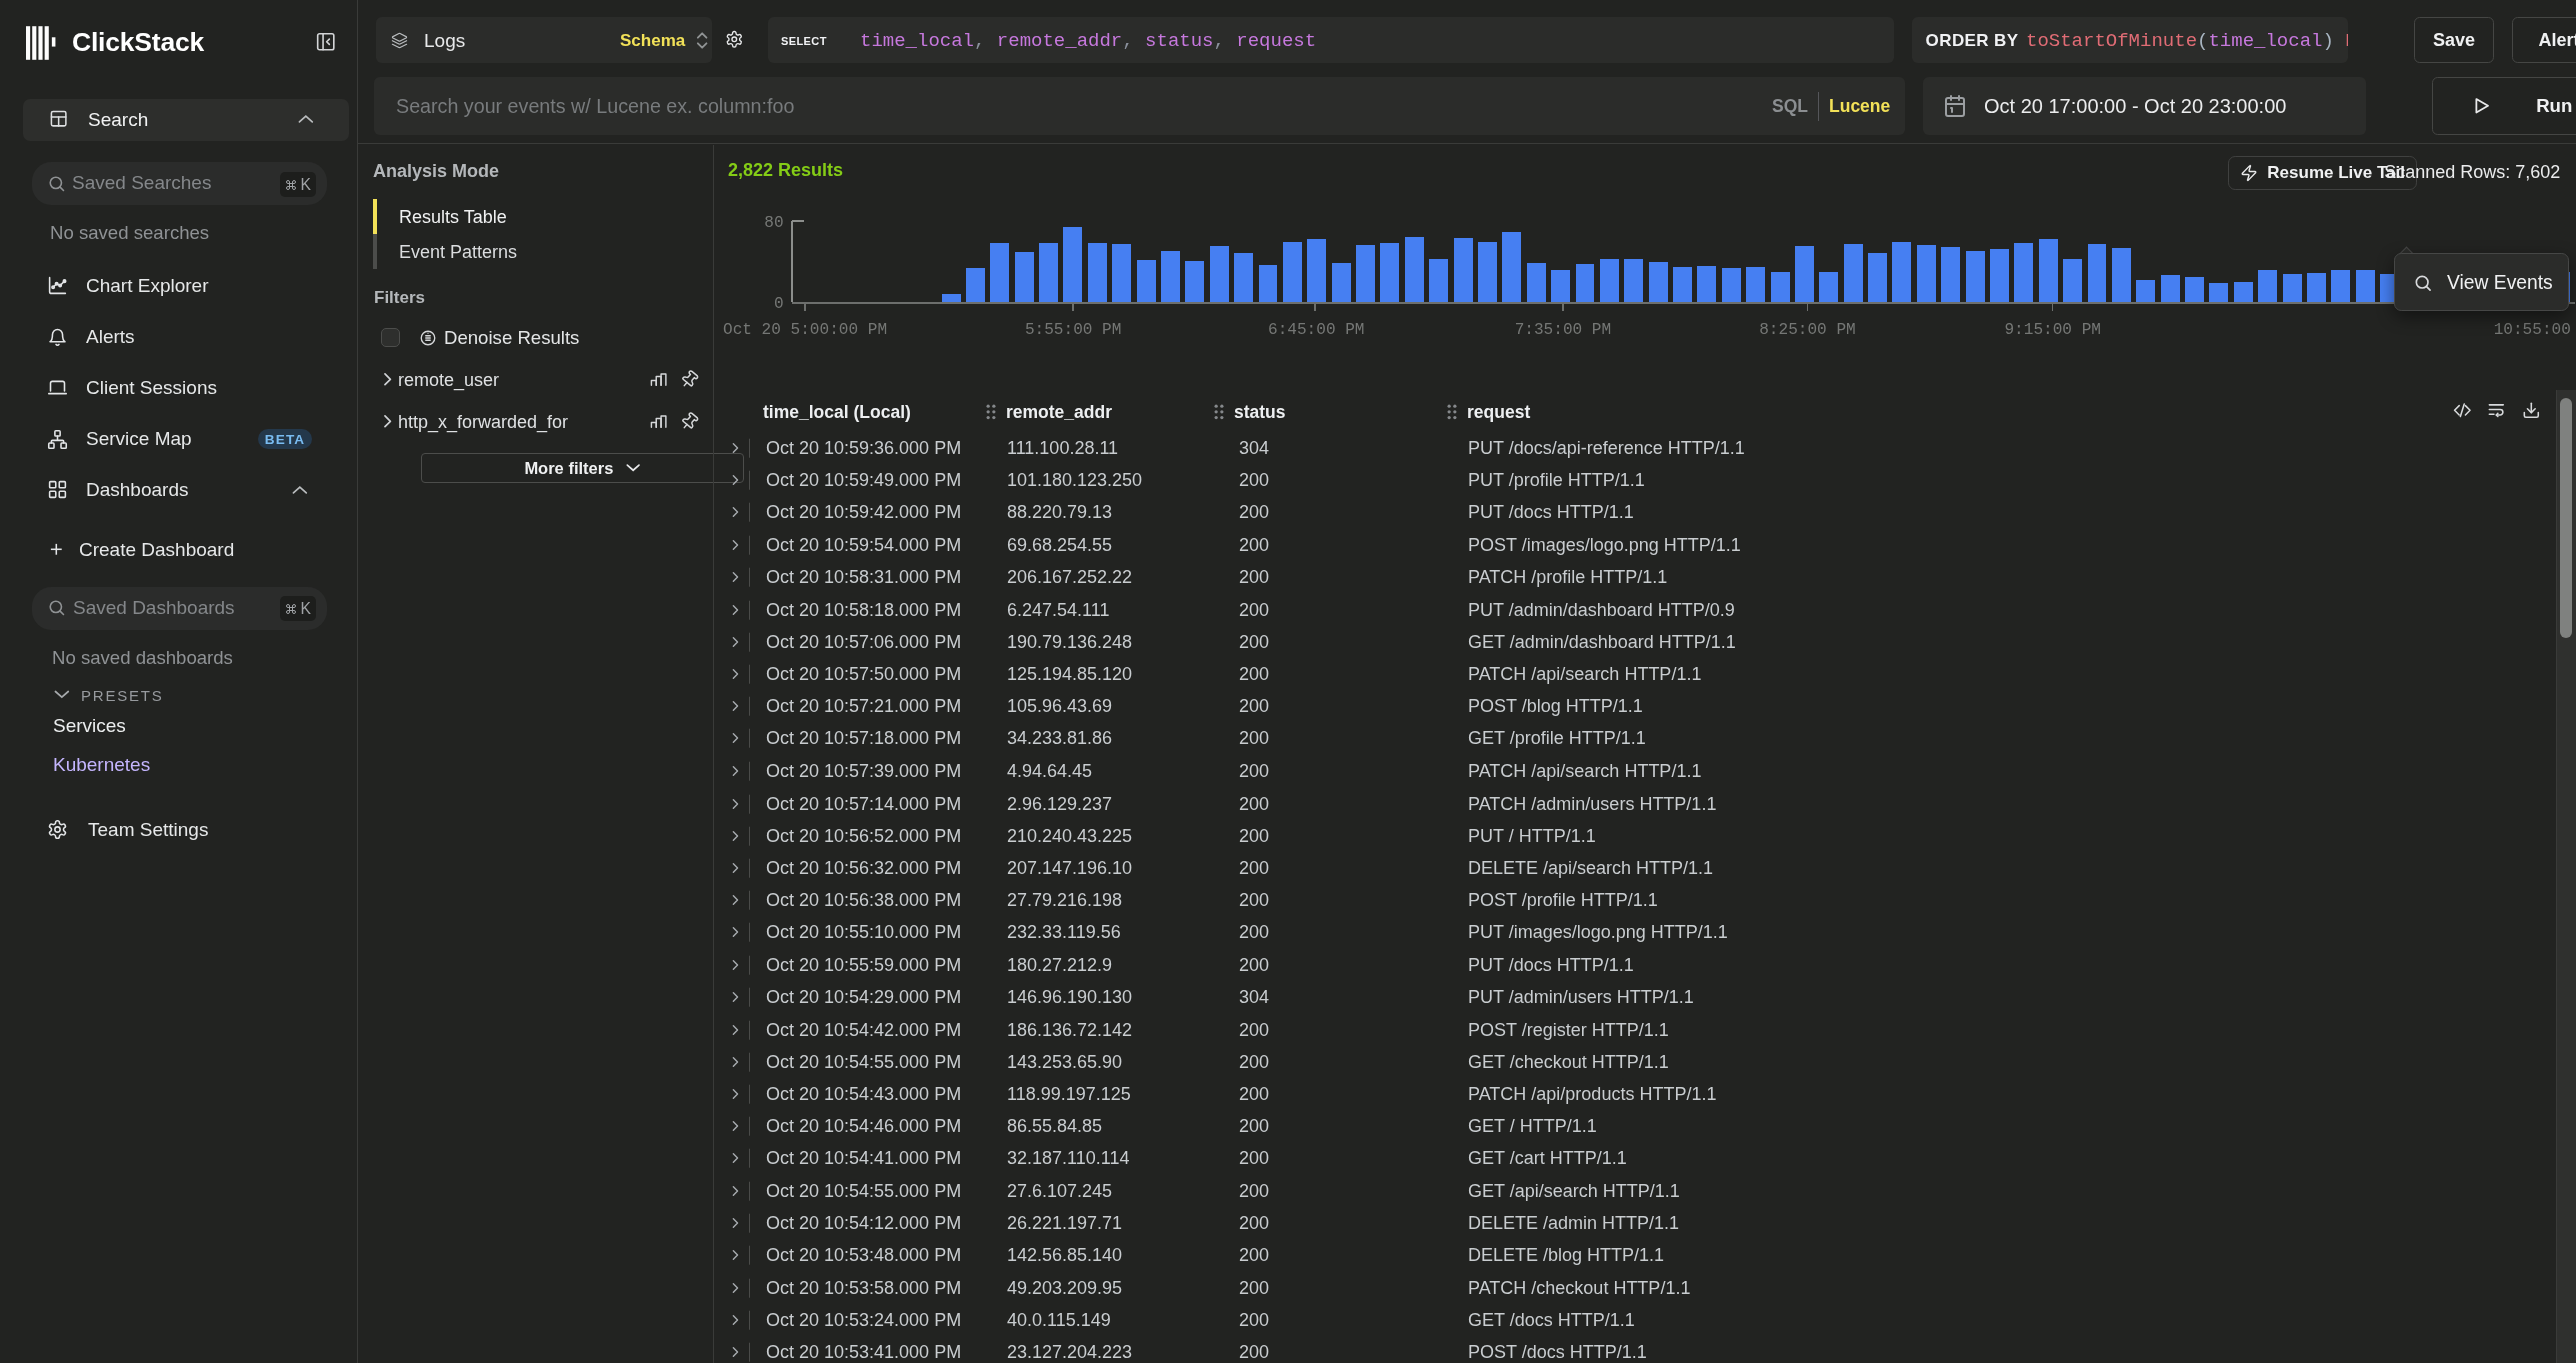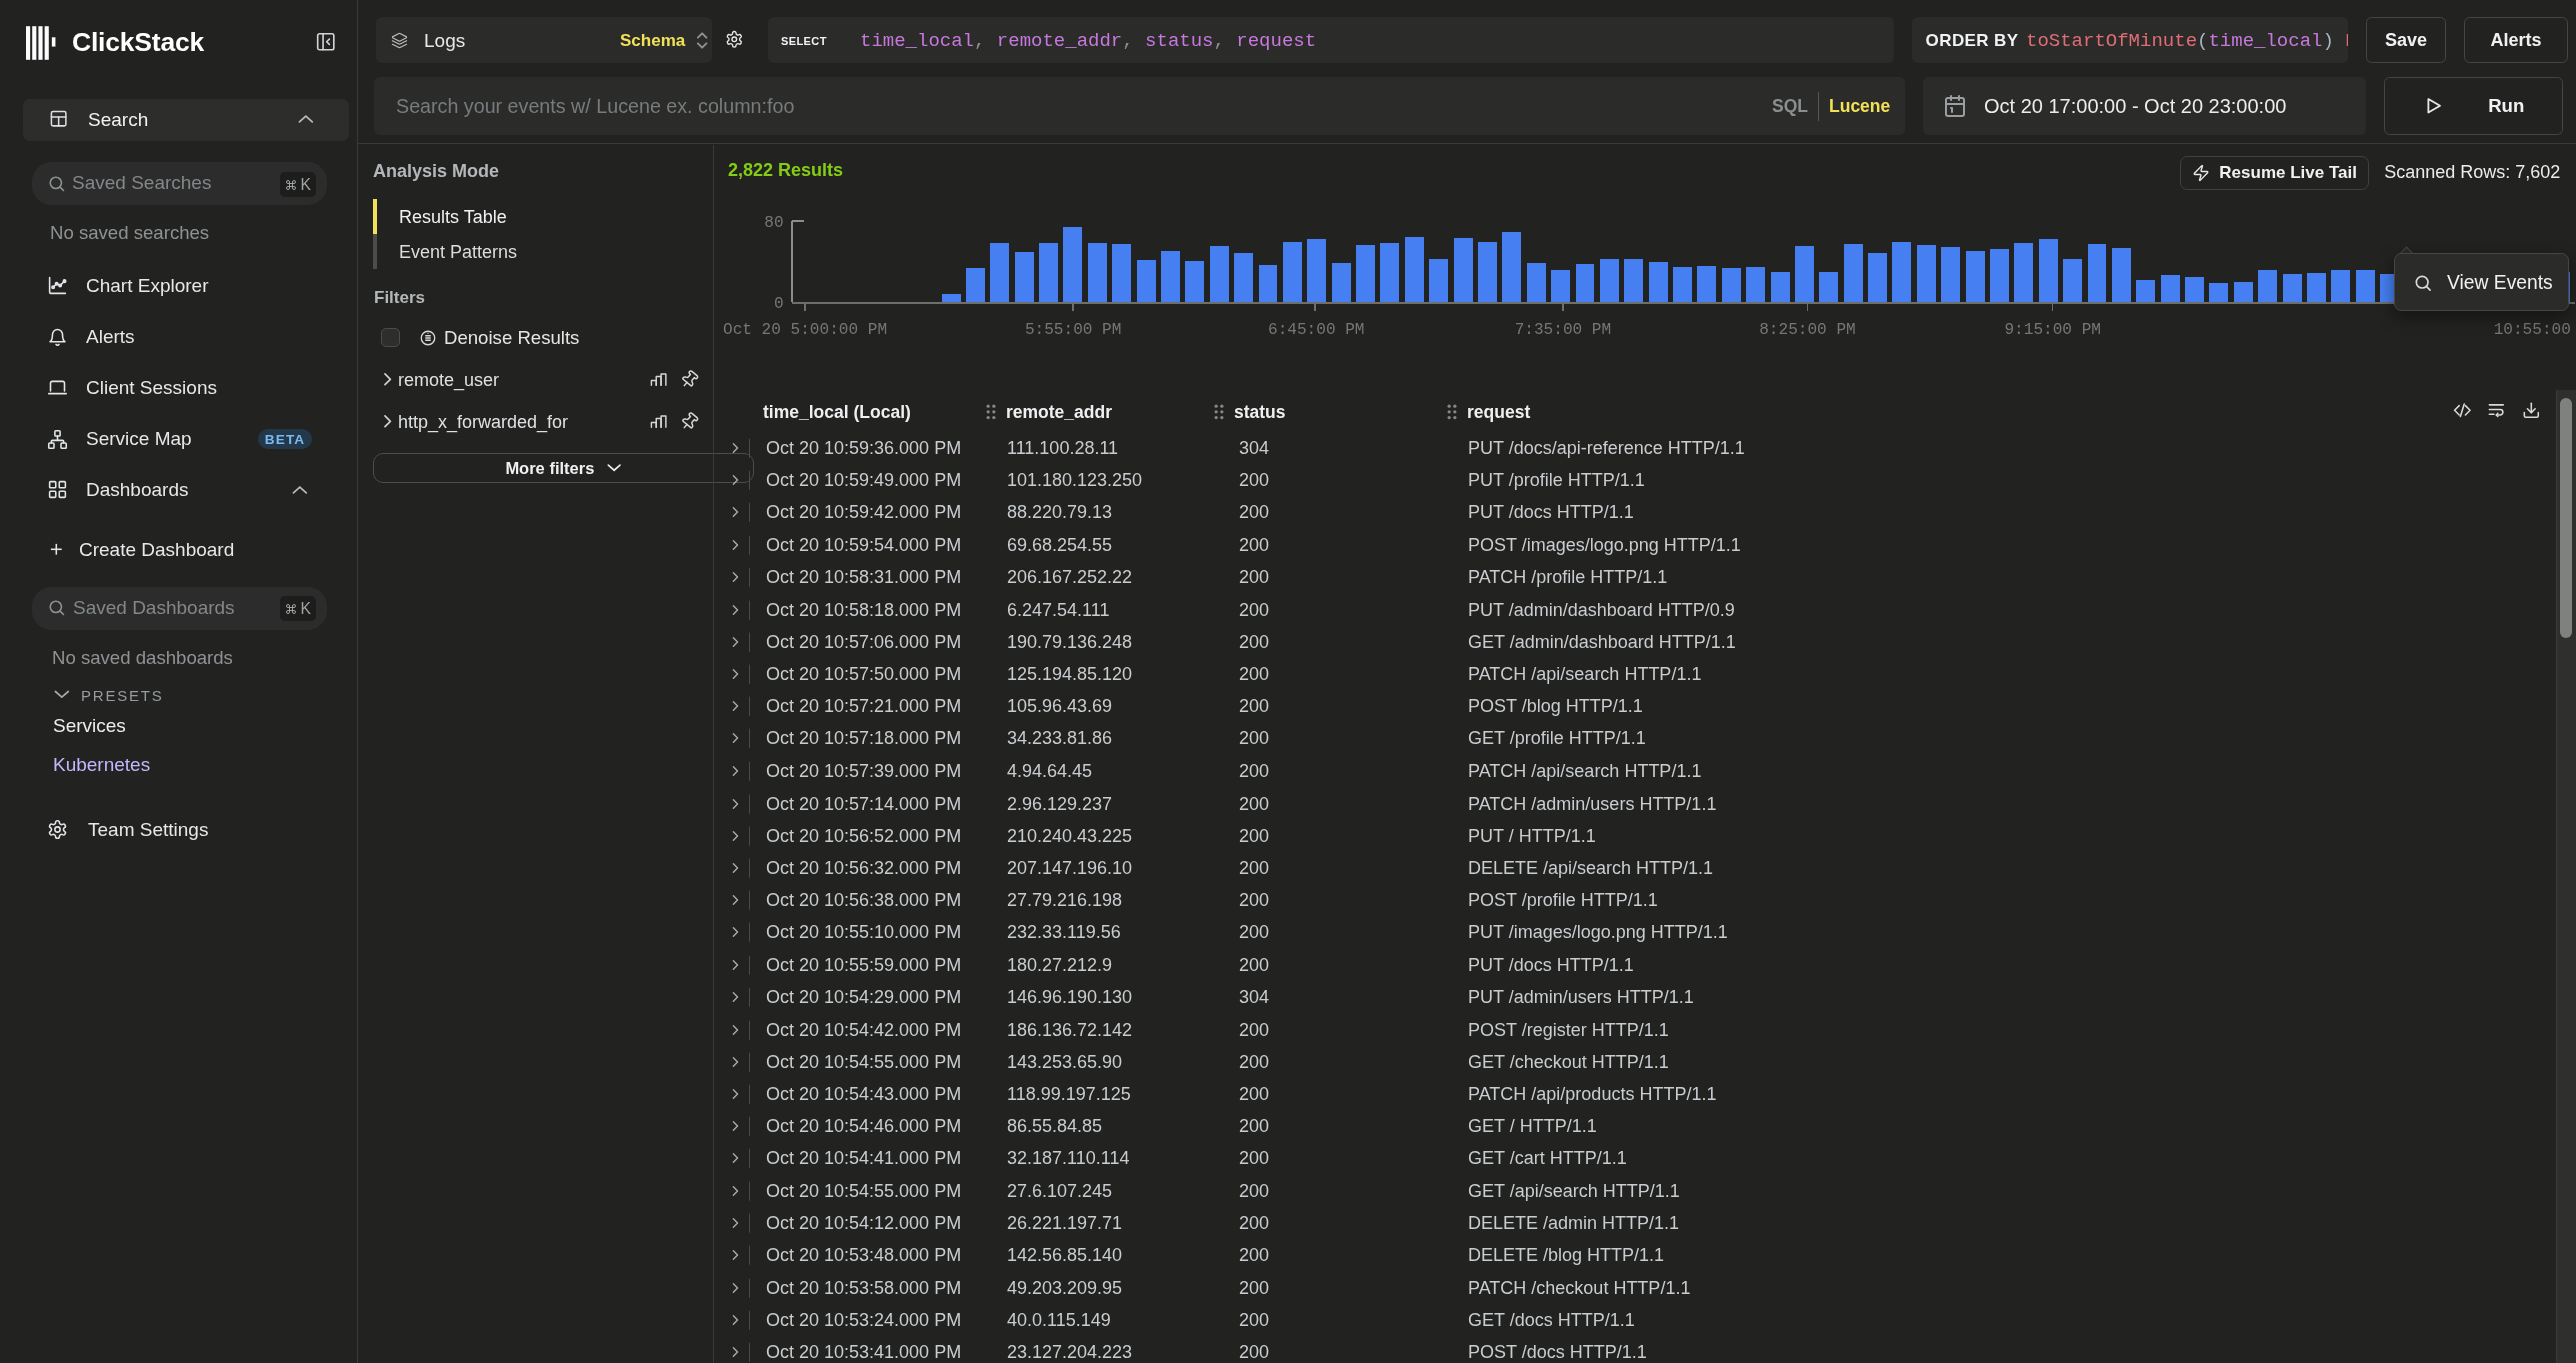--- a/index.html
+++ b/index.html
@@ -2,21 +2,21 @@
 <html style="font-size:11.4px"><head><meta charset="utf-8"><title>ClickStack</title>
 <style>
 * { margin:0; padding:0; box-sizing:border-box; }
 html,body { width:2576px; height:1364px; background:#222321; overflow:hidden;
   font-family:"Liberation Sans", sans-serif; -webkit-font-smoothing:antialiased; }
 .abs { position:absolute; }
 .vc { position:absolute; transform:translateY(-50%); white-space:nowrap; }
 .mono { font-family:"Liberation Mono", monospace;text-align:right; }
 .box { position:absolute; background:#2b2c2a; border-radius:5.7px; }
 .btn { position:absolute; border:1.4px solid #454644; border-radius:5.7px; color:#f0f1f2;
-  font-weight:700; display:flex; align-items:center; justify-content:center; }
+  font-weight:700; display:flex; align-items:center; justify-content:center;margin-left:48px; }
 
 #sidebar { position:absolute; left:0; top:0; width:358px; height:1364px; border-right:1.4px solid #3a3b39; }
 .navtext { color:#e6e8e9; font-size:19px; }
 .pill { position:absolute; background:#2b2c2b; border-radius:19.3px; }
 .kbd { position:absolute; background:#1d1e1c; border-radius:5px; color:#9fa2a5; font-size:15.7px;
   display:flex; align-items:center; justify-content:center; gap:3.6px; }
 
 .row { position:absolute; left:715px; width:1861px; height:32px; transform:translateY(-50%);
   font-size:18px; color:#c9cdd0; }
 .row span { position:absolute; top:50%; transform:translateY(-50%); white-space:nowrap; }
@@ -231,21 +231,21 @@
 <div class="abs" style="left:649px;top:412px"><svg width="19.3" height="19.3" viewBox="0 0 24 24" fill="none" stroke="#d5d7d9" stroke-width="1.8" stroke-linecap="round" stroke-linejoin="round">
       <path d="M9 19V8h6v11"></path>
       <path d="M3 19v-6h6v6"></path>
       <path d="M15 19V5h6v14"></path>
     </svg></div>
 <div class="abs" style="left:679px;top:411px;transform:rotate(40deg)"><svg width="20" height="20" viewBox="0 0 24 24" fill="none" stroke="#d5d7d9" stroke-width="1.8" stroke-linecap="round" stroke-linejoin="round">
       <path d="M12 17v5"></path>
       <path d="M9 10.76a2 2 0 0 1-1.11 1.79l-1.78.9A2 2 0 0 0 5 15.24V16a1 1 0 0 0 1 1h12a1 1 0 0 0 1-1v-.76a2 2 0 0 0-1.11-1.79l-1.78-.9A2 2 0 0 1 15 10.76V7h1a2 2 0 0 0 0-4H8a2 2 0 0 0 0 4h1z"></path>
     </svg></div>
 
-<div class="btn" style="left:373px;top:453px;width:381px;height:30px;font-size:16.5px;border-color:#4c4d4b;border-radius:10px">
+<div class="btn" style="left:373px;top:453px;width:323px;height:30px;font-size:16.5px;border-color:#4c4d4b;border-radius:4px">
   More filters<svg style="margin-left:13px" width="14.3" height="9.3" viewBox="0 0 22 14" fill="none" stroke="#e8e9ea" stroke-width="2.6" stroke-linecap="round">
       <path d="m2 3 9 8 9-8"></path>
     </svg>
 </div>
 
 <div class="abs" style="left:713px;top:145px;width:1.4px;height:1219px;background:#3a3b39"></div>
 
 <div class="vc" style="left:728px;top:170px;color:#84cc16;font-size:18px;font-weight:700">2,822 Results</div>
 
 <div class="btn" style="left:2180px;top:156px;width:189px;height:34px;font-size:17px;font-weight:700;border-radius:7.2px;border-color:#404140;white-space:nowrap">

